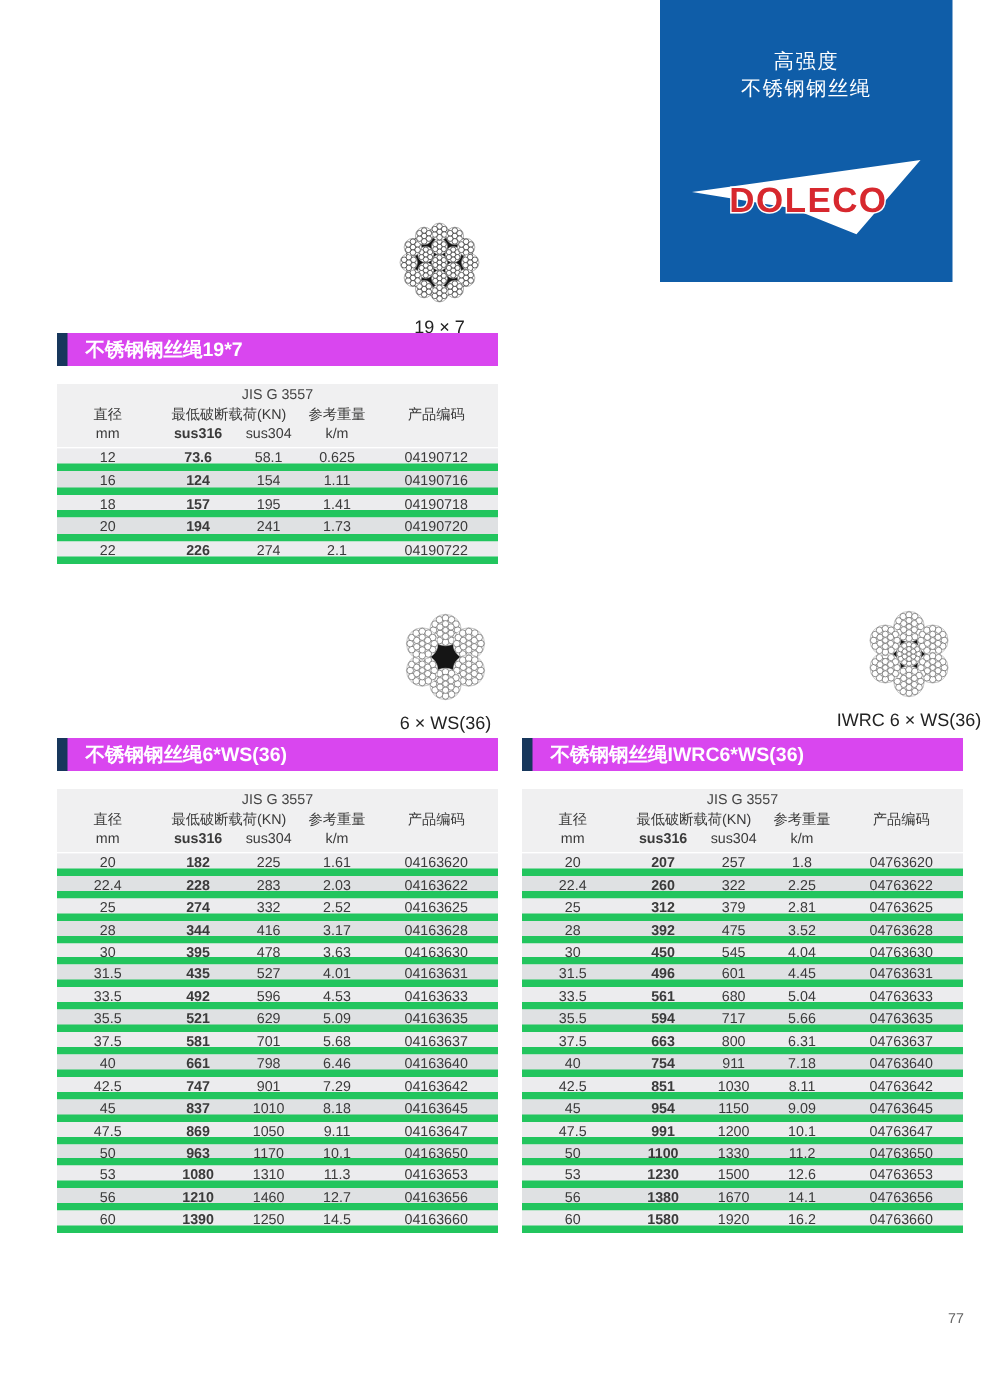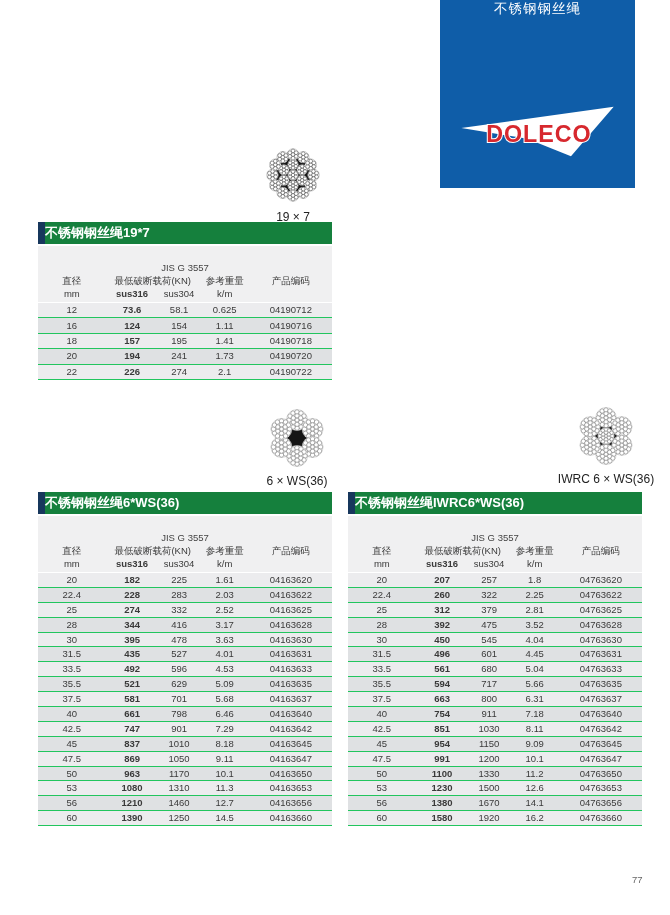--- a/index.html
+++ b/index.html
@@ -20,46 +20,47 @@
   #fig1{left:252px;top:144px;width:82px;}
   #fig2{left:252px;top:406px;width:90px;}
   #fig3{left:548px;top:404px;width:116px;}
   .rope-fig figcaption{font-size:12px;color:#222;margin-top:0;white-space:nowrap;}
 
   
   .spec-table{position:absolute;width:294px;}
   #table1{left:38px;top:222px;}
   #table2{left:38px;top:492px;}
   #table3{left:348px;top:492px;}
-  .t-title{height:22px;line-height:22px;background:#15803d;border-left:7px solid #17375c;
-           color:#fff;font-size:13px;font-weight:bold;padding-left:0;box-sizing:border-box;
+  .t-title{height:22px;line-height:22px;background:#d946ef;border-left:7px solid #17375c;
+           color:#fff;font-size:13px;font-weight:bold;padding-left:12px;box-sizing:border-box;
            white-space:nowrap;}
-  .t-head{background:#f0f0f1;margin-top:2px;padding:15px 0 2px 0;border-bottom:1px solid #fff;}
+  .t-head{background:#f0f0f1;margin-top:12px;padding:1px 0 2px 0;border-bottom:1px solid #fff;}
   .std{text-align:center;font-size:9.5px;color:#444;height:13px;line-height:13px;}
   .hrow{display:flex;font-size:9.5px;color:#3a3a3a;height:13px;line-height:13px;}
   .c1{width:23%;text-align:center;}
   .c2{width:18%;text-align:center;font-weight:bold;}
   .c3{width:14%;text-align:center;}
   .c4{width:17%;text-align:center;}
   .c5{width:28%;text-align:center;}
   .c23{width:32%;text-align:center;}
   .t-body .row{display:flex;font-size:9.5px;color:#3a3a3a;height:14.9px;line-height:13.9px;
-               border-bottom:1px solid #22c55e;box-sizing:border-box;align-items:center;}
+               border-bottom:5px solid #22c55e;box-sizing:border-box;align-items:flex-start;}
   .t-body .row:nth-child(odd){background:#ececee;}
   .t-body .row:nth-child(even){background:#dfe1e3;}
   #table1 .t-body .row{height:15.4px;}
 
   .page-number{position:absolute;left:632px;top:874px;font-size:9.5px;color:#666;}
 </style>
 </head>
 <body>
 
 <div class="page">
 
   <div class="banner">
+    <div class="tagline1">高强度</div>
     <div class="tagline2">不锈钢钢丝绳</div>
     <svg class="logo-svg" viewBox="0 0 168 68">
       <polygon points="6,33 163,11 119,62 74,44" fill="#ffffff"></polygon>
       <text x="86" y="47" text-anchor="middle" font-size="24" font-weight="bold" fill="#d7282e" stroke="#ffffff" stroke-width="2" paint-order="stroke" style="font-family:'Liberation Sans',sans-serif;letter-spacing:1px">DOLECO</text>
     </svg>
   </div>
 
   <figure class="rope-fig" id="fig1">
     <svg id="rope1" width="68" height="62" viewBox="0 0 100 100">
         <circle cx="50" cy="50" r="37" fill="#151515"></circle>

